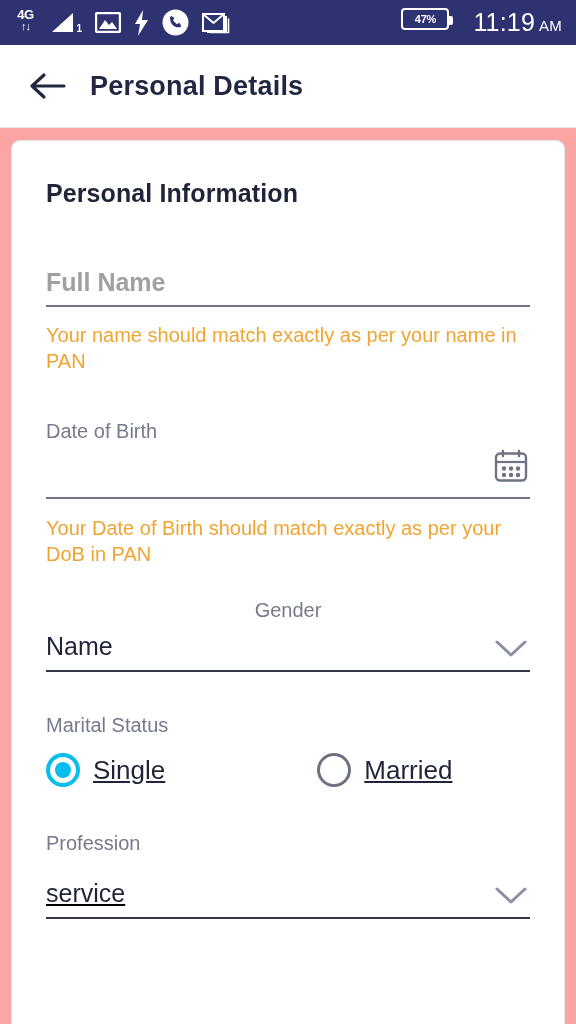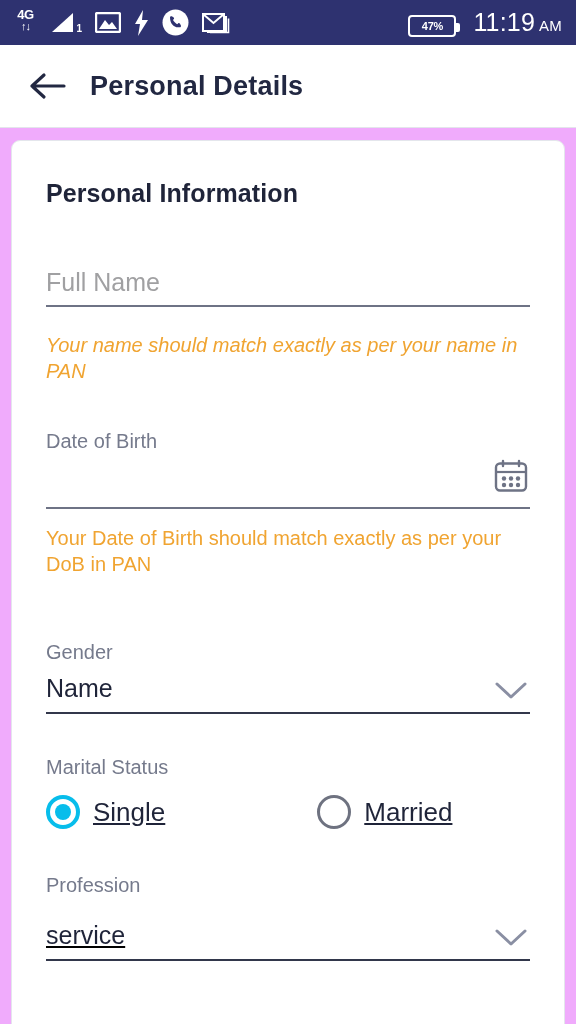--- a/index.html
+++ b/index.html
@@ -2,30 +2,30 @@
 <html><head>
 <meta charset="utf-8">
 <style>
   * { margin:0; padding:0; box-sizing:border-box; }
   html, body {
     width:576px; height:1024px;
     background:#ffffff;
     font-family:"Liberation Sans", sans-serif;
     overflow:hidden;
   }
-  .phone { position:relative; width:576px; height:1024px; background:#f0abfc; }
+  .phone { position:relative; width:576px; height:1024px; background:#fca5a5; }
 
   
   .statusbar{
     position:absolute; top:0; left:0; width:576px; height:45px;
     background:#2E3270; display:flex; align-items:center;
     padding:0 14px 0 12px;
   }
   .sb-left{ display:flex; align-items:center; gap:13px; }
-  .sb-right{ margin-left:auto; display:flex; align-items:flex-end; gap:17px; }
+  .sb-right{ margin-left:auto; display:flex; align-items:flex-start; gap:24px; }
   .ic{ display:block; }
 
   .ic-4g{ position:relative; width:27px; height:28px; color:#fff; }
   .ic-4g .lbl{ font-size:13px; font-weight:700; line-height:12px; letter-spacing:-0.5px; display:block; text-align:center;}
   .ic-4g .arr{ font-size:11px; line-height:11px; display:block; text-align:center; letter-spacing:-1px; font-weight:700;}
 
   .sig{ position:relative; width:30px; height:24px; }
   .sig .tri{
     position:absolute; left:0; bottom:3px; width:0; height:0;
     border-left:21px solid transparent; border-bottom:19px solid #fff;
@@ -64,35 +64,35 @@
   .field{ position:relative; }
   .field .underline{ height:2px; background:#6E7385; width:100%; }
   .placeholder{ font-size:25px; color:#A0A0A2; }
   .flabel{ font-size:20px; color:#757A8C; }
   .fvalue{ font-size:25px; color:#1F2439; font-weight:500; }
   .helper{ font-size:20px; color:#F0A431; line-height:26px; }
 
   .chev{ position:absolute; right:2px; }
 
   
-  .f-name{ margin-top:60px; }
+  .f-name{ margin-top:60px;font-weight:bold; }
   .f-name .placeholder{ display:block; padding-bottom:8px; }
   .f-name .underline{ background:#6E7385; }
-  .help-name{ margin-top:25px;font-style:italic; }
+  .help-name{ margin-top:15px; }
 
   
   .f-dob{ margin-top:46px; }
   .f-dob .flabel{ display:block; }
   .f-dob .row{ position:relative; height:54px; }
   .cal{ position:absolute; right:0; top:4px; }
   .f-dob .underline{ background:#6E7385; }
   .help-dob{ margin-top:16px; }
 
   
-  .f-gender{ margin-top:64px; }
+  .f-gender{ margin-top:32px;text-align:center; }
   .f-gender .flabel{ display:block; margin-bottom:10px; }
   .f-gender .row{ position:relative; display:flex; align-items:flex-end; padding-bottom:9px;}
   .f-gender .underline{ background:#32374B; height:2px; }
 
   
   .f-marital{ margin-top:42px; }
   .f-marital .flabel{ display:block; margin-bottom:16px; }
   .radios{ display:flex; align-items:center; }
   .radio-opt{ display:flex; align-items:center; }
   .radio-opt.second{ margin-left:152px; }

